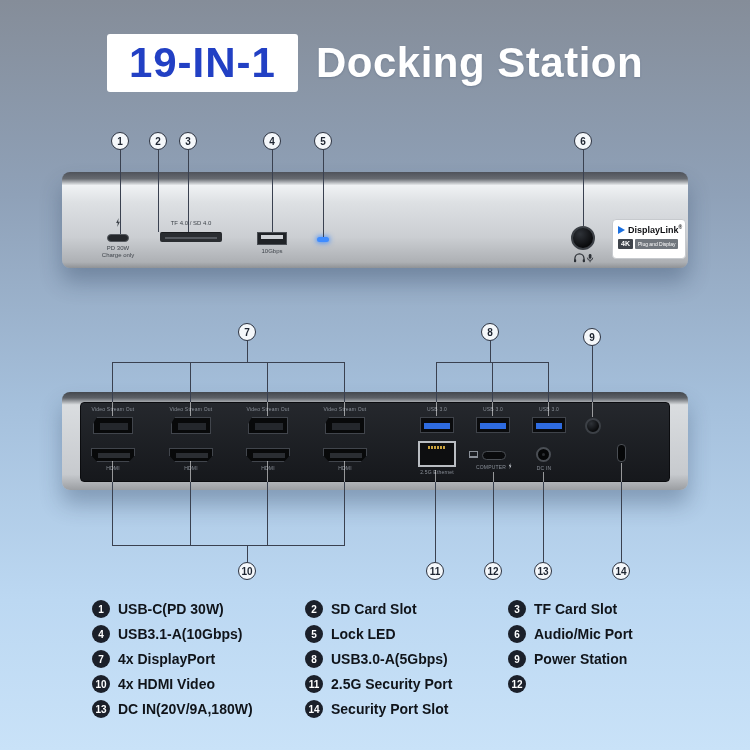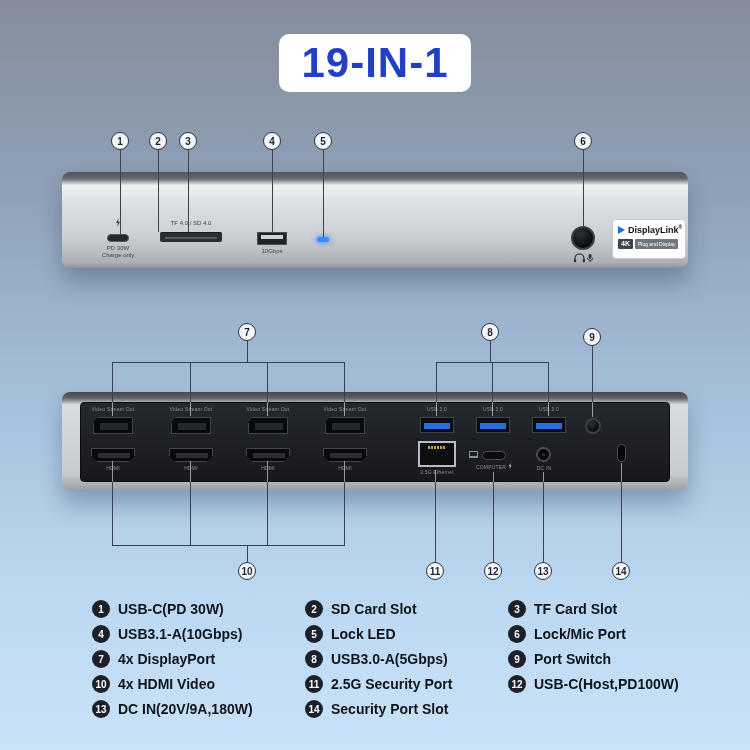--- a/index.html
+++ b/index.html
@@ -2,21 +2,21 @@
 <html><head>
 <meta charset="utf-8">
 <style>
   * { box-sizing: border-box; margin: 0; padding: 0; }
   body { font-family: "Liberation Sans", sans-serif; }
   .stage { position: relative; width: 750px; height: 750px; overflow: hidden;
     background: linear-gradient(180deg,#858d99 0%,#8fa1b8 26%,#a5c0dc 54%,#bcd8f2 80%,#c9e2f8 100%); }
 
   
   .hdr { position: absolute; top: 34px; left: 0; right: 0; display: flex; justify-content: center; align-items: center; gap: 18px; }
-  .hdr-badge { background: #ffffff; color: #2240c4; font-weight: bold; font-size: 42px; line-height: 1; padding: 8px 22px; border-radius: 10px; letter-spacing: 1px; }
+  .hdr-badge { background: #ffffff; color: #2240c4; font-weight: bold; font-size: 42px; line-height: 1; padding: 8px 22px; border-radius: 3px; letter-spacing: 1px; }
   .hdr-text { color: #ffffff; font-weight: bold; font-size: 42px; letter-spacing: .5px; text-shadow: 0 1px 2px rgba(40,60,90,.25); }
 
   
   .co { position: absolute; width: 18px; height: 18px; border-radius: 50%;
     background: #f4f7fa; border: 1px solid #2b3240; color: #1d2430;
     font-size: 10px; font-weight: bold; display: flex; align-items: center; justify-content: center; z-index: 5; }
   .ln  { position: absolute; background: #3a4150; z-index: 4; }
   .lnl { position: absolute; background: rgba(255,255,255,.55); z-index: 4; }
 
   
@@ -81,20 +81,21 @@
     font-size: 10px; font-weight: bold; display: flex; align-items: center; justify-content: center; flex: 0 0 18px; }
   .leg-label { font-size: 14px; font-weight: 600; color: #10141a; white-space: nowrap; }
 </style>
 </head>
 <body>
 
 <div class="stage">
 
   <div class="hdr">
     <div class="hdr-badge">19-IN-1</div>
+    <div class="hdr-text">Docking Station</div>
   </div>
 
   <div class="co" style="left:111px;top:132px">1</div>
   <div class="co" style="left:149px;top:132px">2</div>
   <div class="co" style="left:179px;top:132px">3</div>
   <div class="co" style="left:263px;top:132px">4</div>
   <div class="co" style="left:314px;top:132px">5</div>
   <div class="co" style="left:574px;top:132px">6</div>
   <div class="ln" style="left:120px;top:150px;width:1px;height:84px"></div>
   <div class="ln" style="left:158px;top:150px;width:1px;height:82px"></div>
@@ -283,45 +284,44 @@
     <div class="leg-item">
         <div class="leg-num">4</div>
         <div class="leg-label">USB3.1-A(10Gbps)</div>
       </div>
     <div class="leg-item">
         <div class="leg-num">5</div>
         <div class="leg-label">Lock LED</div>
       </div>
     <div class="leg-item">
         <div class="leg-num">6</div>
-        <div class="leg-label">Lock/Mic Port</div>
+        <div class="leg-label">Audio/Mic Port</div>
       </div>
     <div class="leg-item">
         <div class="leg-num">7</div>
         <div class="leg-label">4x DisplayPort</div>
       </div>
     <div class="leg-item">
         <div class="leg-num">8</div>
         <div class="leg-label">USB3.0-A(5Gbps)</div>
       </div>
     <div class="leg-item">
         <div class="leg-num">9</div>
-        <div class="leg-label">Port Switch</div>
+        <div class="leg-label">Power Station</div>
       </div>
     <div class="leg-item">
         <div class="leg-num">10</div>
         <div class="leg-label">4x HDMI Video</div>
       </div>
     <div class="leg-item">
         <div class="leg-num">11</div>
         <div class="leg-label">2.5G Security Port</div>
       </div>
     <div class="leg-item">
         <div class="leg-num">12</div>
-        <div class="leg-label">USB-C(Host,PD100W)</div>
       </div>
     <div class="leg-item">
         <div class="leg-num">13</div>
         <div class="leg-label">DC IN(20V/9A,180W)</div>
       </div>
     <div class="leg-item">
         <div class="leg-num">14</div>
         <div class="leg-label">Security Port Slot</div>
       </div>
   </div>

